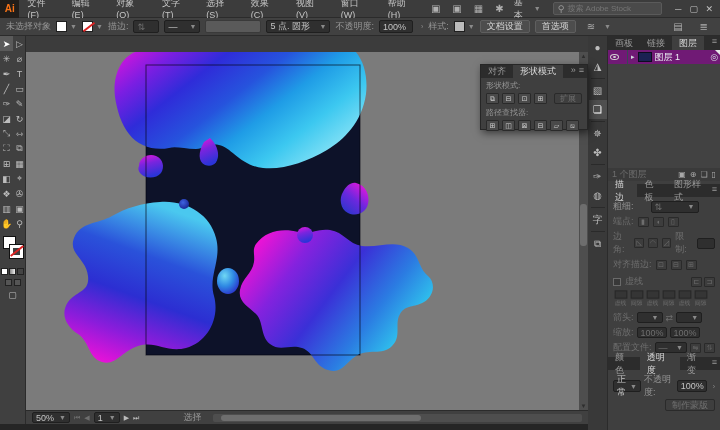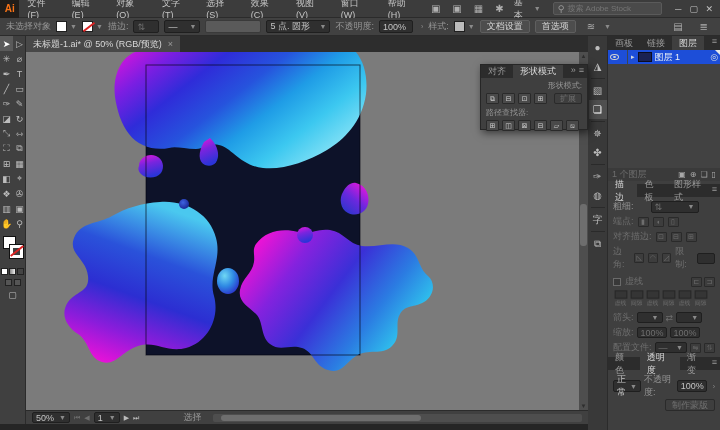--- a/index.html
+++ b/index.html
@@ -64,21 +64,21 @@
   .mini{width:7px;height:7px;border:1px solid #222;display:inline-block;}
   
   #dock-iconstrip{left:588px;top:36px;width:20px;height:394px;background:#393939;border-right:1px solid #2b2b2b;
                   display:flex;flex-direction:column;align-items:center;padding-top:2px;}
   .dock-icon{width:18px;height:19px;display:flex;align-items:center;justify-content:center;color:#bdbdbd;font-size:10px;}
   .dock-icon.active{background:#4f4f4f;color:#fff;}
   .dock-sep{width:14px;height:1px;background:#2a2a2a;margin:2px 0;}
   #dock{left:608px;top:36px;width:112px;height:394px;background:#3f3f3f;}
   .panelrow{display:flex;align-items:center;gap:3px;padding:0 4px;}
   .menu-glyph{margin-left:auto;color:#9a9a9a;}
-  #layer-row{height:14px;background:#1d4ed8;display:flex;align-items:center;gap:3px;padding:0 2px;position:relative;}
+  #layer-row{height:14px;background:#701a75;display:flex;align-items:center;gap:3px;padding:0 2px;position:relative;}
   .eye{width:9px;height:6px;border:1px solid #d5d5d5;border-radius:50%;position:relative;}
   .eye::after{content:"";position:absolute;left:2px;top:1px;width:3px;height:2px;background:#d5d5d5;border-radius:50%;}
   #layer-thumb{width:14px;height:10px;background:#1a2152;border:1px solid #0c0c1e;}
   #layer-corner{position:absolute;right:0;top:0;width:0;height:0;border-left:5px solid transparent;border-top:5px solid #e8e8e8;}
   .sq{width:11px;height:10px;background:#4a4a4a;border:1px solid #2a2a2a;border-radius:1px;
       color:#cfcfcf;font-size:7px;display:flex;align-items:center;justify-content:center;}
   .sq.dim{color:#6e6e6e;background:#3d3d3d;}
   .dash-cell{display:flex;flex-direction:column;align-items:center;width:15px;}
   .dash-cell .dbox{width:14px;height:9px;background:#353535;border:1px solid #262626;}
   .dash-cell span{font-size:6.5px;color:#6e6e6e;transform:scale(.9);}
@@ -164,26 +164,20 @@
     <span class="chip">首选项</span>
     <span class="row">
         <span class="tb-icon">≋</span>
         <span class="caret">▼</span>
       </span>
     <div style="flex:1"></div>
     <span class="tb-icon dis">▤</span>
     <span class="tb-icon dis">≣</span>
   </div>
 
-  <div id="tabrow" class="abs">
-    <div id="doc-tab">
-      <span>未标题-1.ai* @ 50% (RGB/预览)</span>
-      <span style="color:#9a9a9a;">×</span>
-    </div>
-  </div>
 
   <div id="toolbar" class="abs">
     <div id="tools">
 
     <span class="tool active">➤</span>
         <span class="tool">▷</span>
         <span class="tool">✳</span>
         <span class="tool">⌀</span>
         <span class="tool">✒</span>
         <span class="tool">T</span>
@@ -380,32 +374,32 @@
             <span class="caret">▼</span>
           </span>
       </div>
       <div class="row" style="gap:4px;">
         <span class="lbl dis">端点:</span>
         <span class="sq dim">▮</span>
         <span class="sq dim">◖</span>
         <span class="sq dim">▯</span>
       </div>
       <div class="row" style="gap:4px;">
-        <span class="lbl dis">对齐描边:</span>
-        <span class="sq dim">⊡</span>
-        <span class="sq dim">⊟</span>
-        <span class="sq dim">⊞</span>
-      </div>
-      <div class="row" style="gap:4px;">
         <span class="lbl dis">边角:</span>
         <span class="sq dim">◺</span>
         <span class="sq dim">◠</span>
         <span class="sq dim">◿</span>
         <span class="lbl dis">限制:</span>
         <span class="field dim" style="width:20px;height:11px;"></span>
+      </div>
+      <div class="row" style="gap:4px;">
+        <span class="lbl dis">对齐描边:</span>
+        <span class="sq dim">⊡</span>
+        <span class="sq dim">⊟</span>
+        <span class="sq dim">⊞</span>
       </div>
       <div class="row" style="gap:4px;margin-top:2px;">
         <span class="cb"></span>
         <span class="lbl dis">虚线</span>
         <span style="margin-left:auto;display:flex;gap:2px;">
           <span class="sq dim">⊏</span>
           <span class="sq dim">⊐</span>
         </span>
       </div>
       <div class="row" style="gap:1px;">
@@ -494,21 +488,21 @@
   </div>
 
   <div id="pf-panel" class="abs">
     <div id="pf-tabs" class="tabstrip">
       <span class="tab">对齐</span>
       <span class="tab active">形状模式</span>
       <span class="menu-glyph">»</span>
       <span style="color:#9a9a9a;margin:0 3px;">≡</span>
     </div>
     <div id="pf-body">
-      <div class="lbl" style="font-size:8px;text-align:right;">形状模式:</div>
+      <div class="lbl" style="font-size:8px;">形状模式:</div>
       <div class="row" style="gap:3px;margin-top:2px;">
         <span style="display:flex;gap:3px;">
 
         <span class="sq" style="width:13px;height:11px;">⧉</span>
             <span class="sq" style="width:13px;height:11px;">⊟</span>
             <span class="sq" style="width:13px;height:11px;">⊡</span>
             <span class="sq" style="width:13px;height:11px;">⊞</span>
           </span>
         <span class="pbtn dim" style="margin-left:auto;height:11px;padding:0 5px;font-size:8px;">扩展</span>
       </div>

